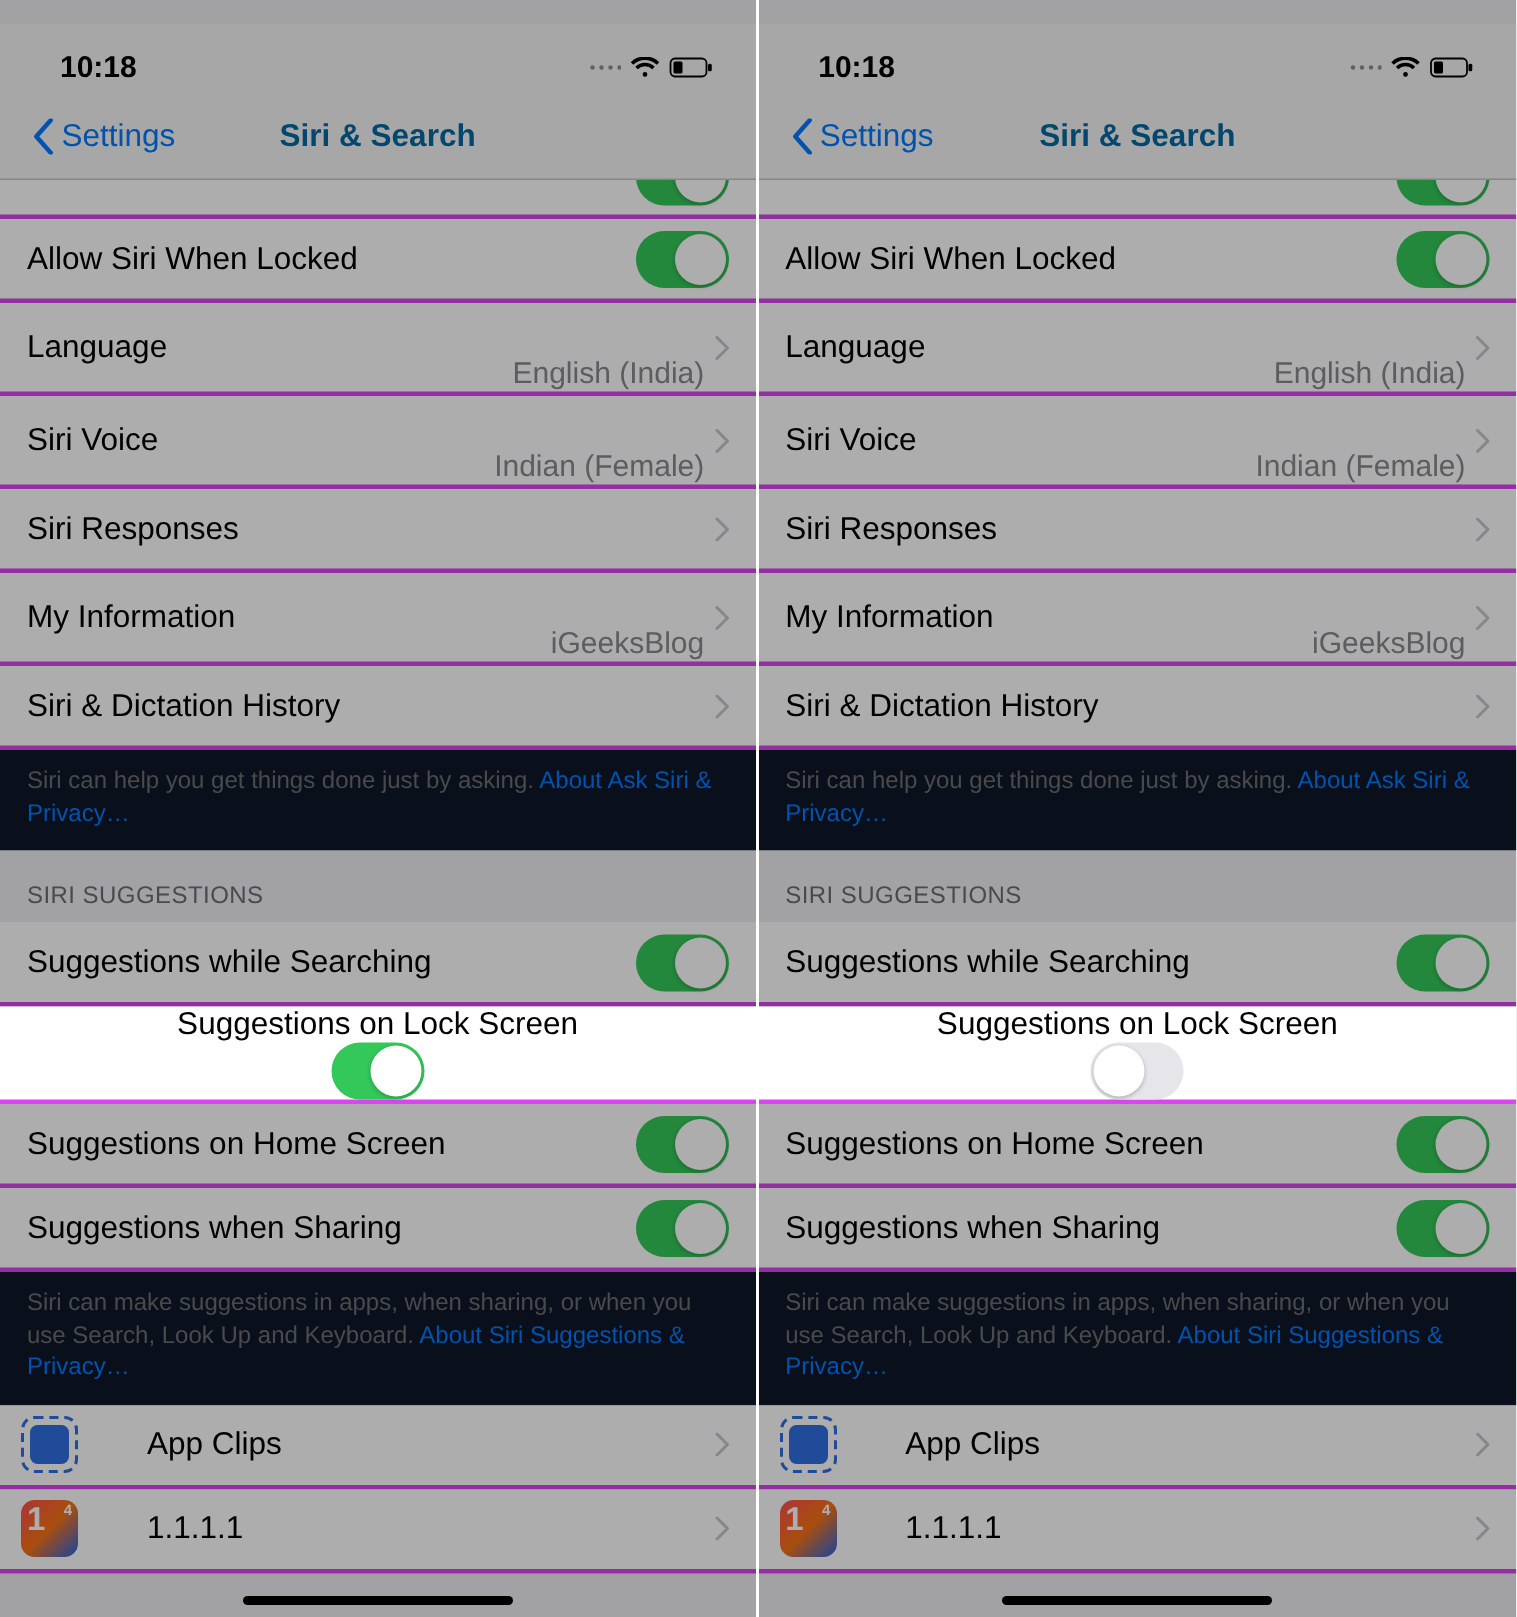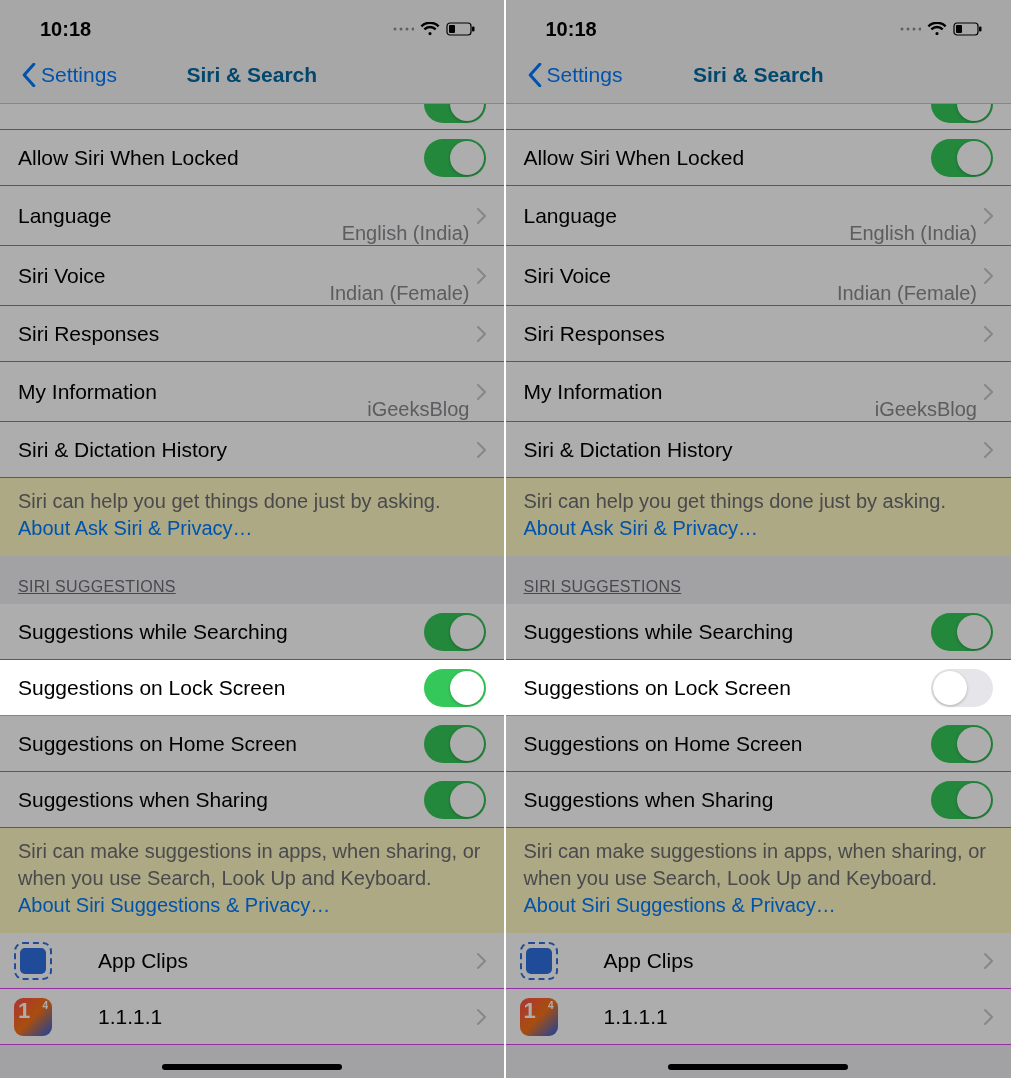--- a/index.html
+++ b/index.html
@@ -23,30 +23,32 @@
     position: absolute;
     inset: 0;
     background: rgba(0,0,0,0.32);
     pointer-events: none;
     z-index: 50;
   }
   
   .highlight-row {
     position: relative;
     z-index: 60;
+    flex-direction: column;
   }
   .status-bar {
     height: 46px;
     display: flex;
     align-items: center;
     justify-content: space-between;
     padding: 12px 28px 0 40px;
     font-size: 20px;
     font-weight: 600;
     background: #f7f7f7;
+    margin-top: 16px;
   }
   .status-right { display: flex; align-items: center; gap: 6px; }
   .wifi-icon, .battery-icon, .dots-icon { display: inline-flex; }
   .nav-bar {
     height: 58px;
     display: flex;
     align-items: center;
     background: #f7f7f7;
     border-bottom: 1px solid #c8c7cc;
     position: relative;
@@ -68,21 +70,21 @@
     font-weight: 600;
     color: #0369a1;
     pointer-events: none;
   }
   .list { background: #fff; }
   .row {
     min-height: 56px;
     display: flex;
     align-items: center;
     padding: 0 18px;
-    border-bottom: 1px solid #d946ef;
+    border-bottom: 3px solid #d946ef;
     background: #fff;
     font-size: 21px;
     color: #000;
   }
   .row.cut-top {
     height: 26px;
     min-height: 0;
     overflow: hidden;
     align-items: flex-end;
     padding-bottom: 6px;
@@ -104,33 +106,32 @@
     top: 2px; left: 2px;
     width: 34px; height: 34px;
     border-radius: 50%;
     background: #fff;
     box-shadow: 0 1px 3px rgba(0,0,0,0.25);
     transition: left .2s;
   }
   .toggle.on .knob { left: 26px; }
   .footer-text {
     padding: 10px 18px 14px;
-    font-size: 20px;
+    font-size: 16px;
     color: #6d6d72;
-    background: #fef9c3;
+    background: #0f172a;
     line-height: 1.35;
   }
   .footer-text .link { color: #007aff; }
   .section-header {
     padding: 22px 18px 8px;
     font-size: 16px;
     color: #6d6d72;
     background: #efeff4;
     letter-spacing: 0.3px;
-    text-decoration: underline;
   }
   .app-row { padding: 0 18px 0 14px; gap: 28px; }
   .app-icon {
     width: 38px; height: 38px;
     border-radius: 9px;
     margin-right: 18px;
     flex-shrink: 0;
   }
   .app-icon.clips {
     background: #fff;

